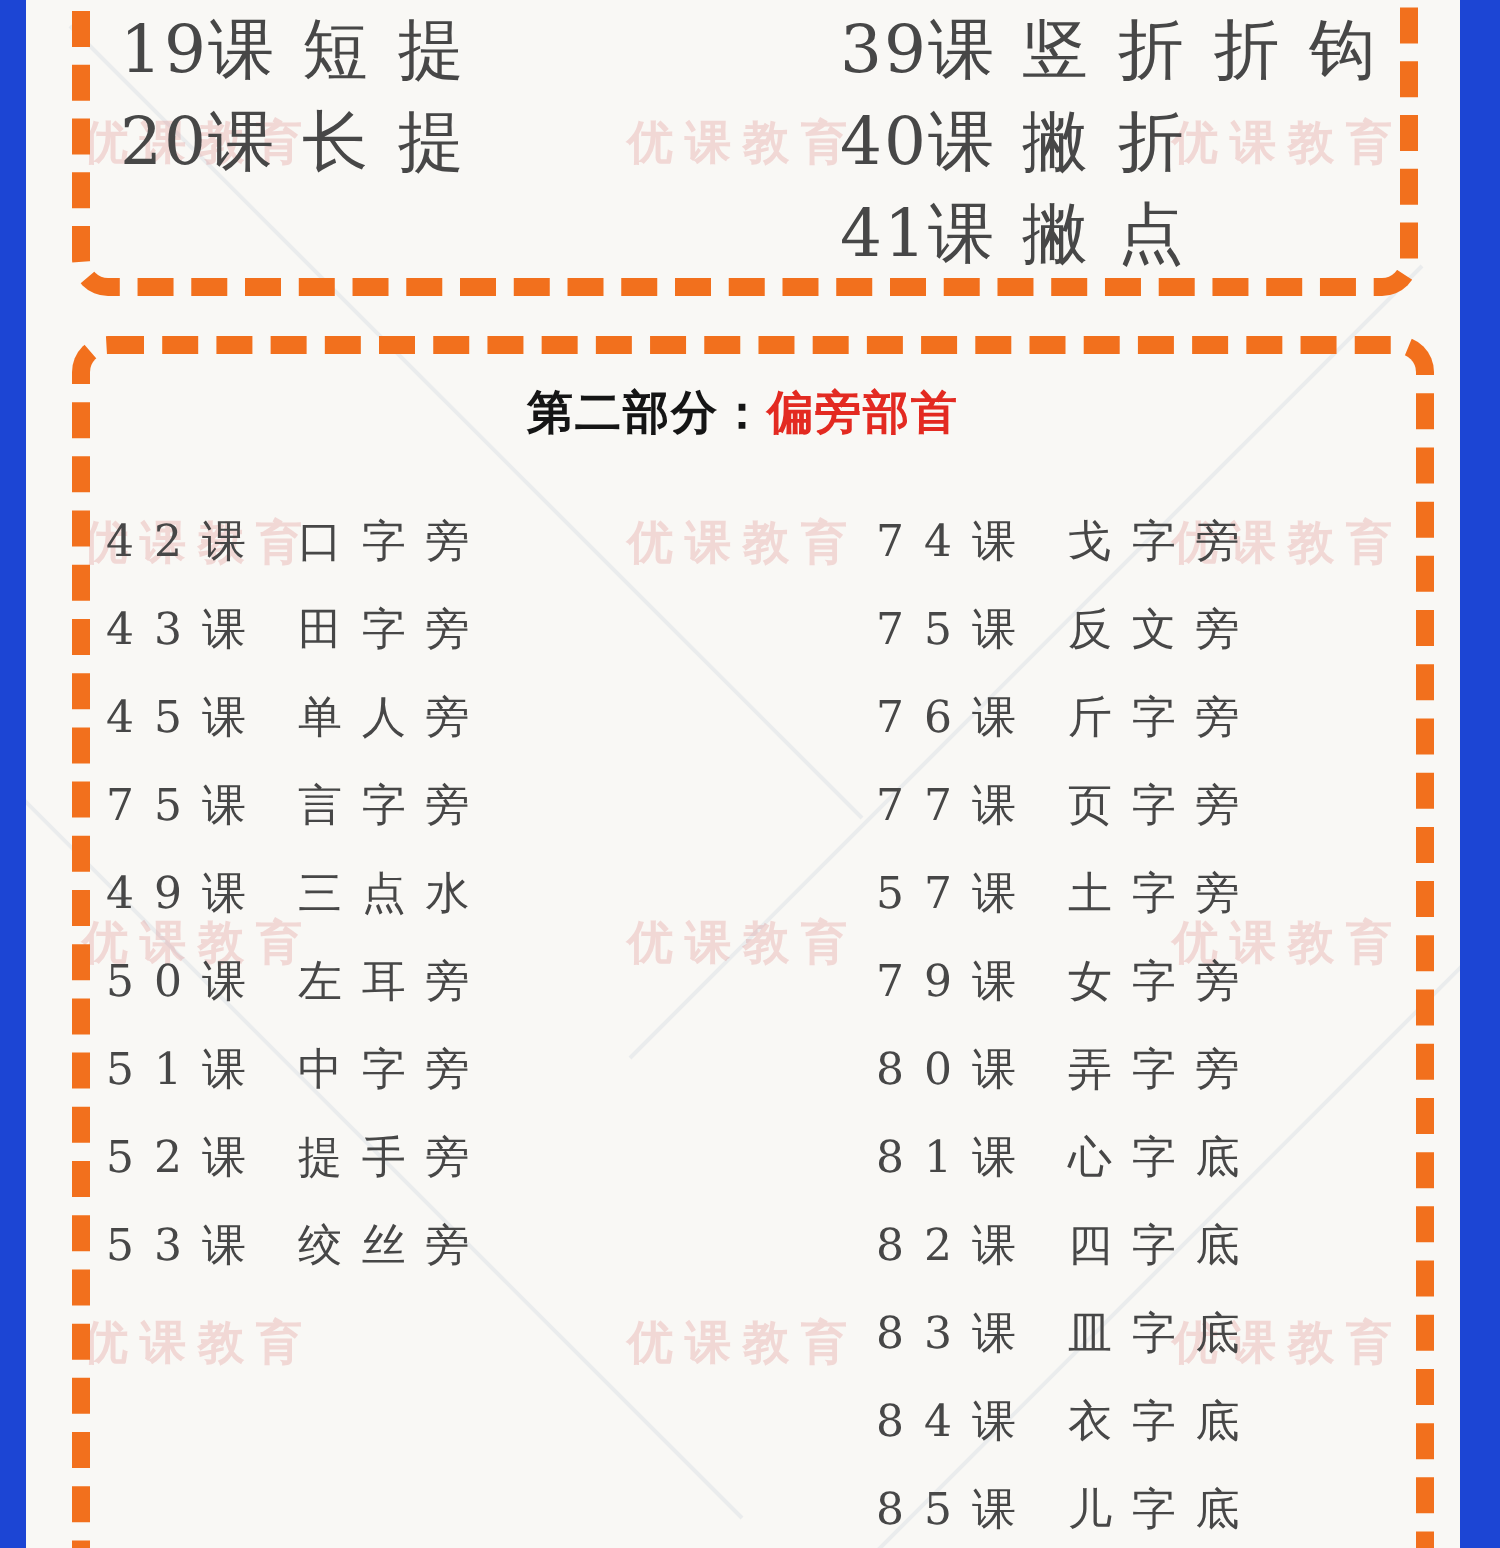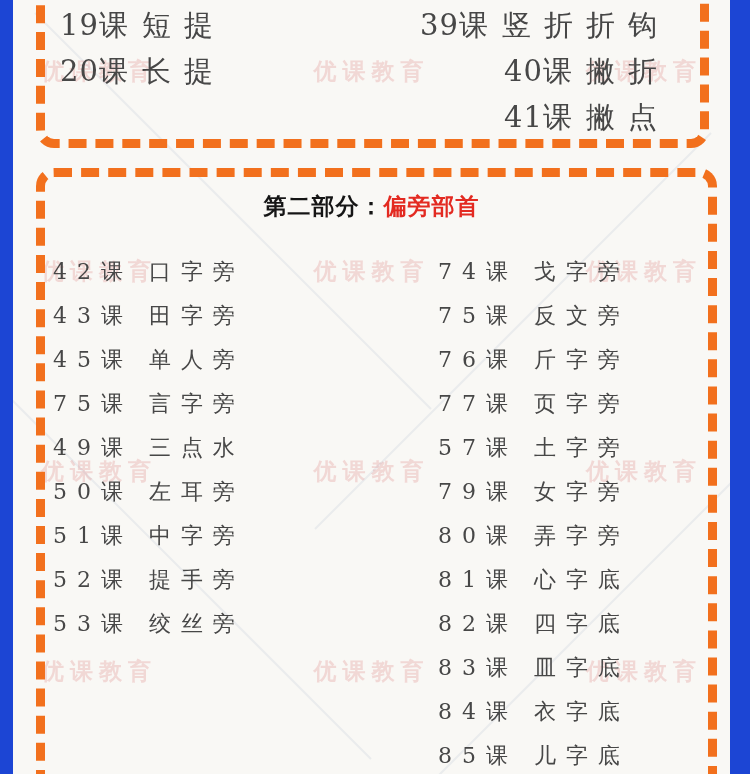--- a/index.html
+++ b/index.html
@@ -51,30 +51,30 @@
   #box1 { left: 23px; top: -54px; width: 673px; height: 202px; }
   #box2 { left: 23px; top: 168px; width: 681px; height: 662px; }
 
   .lesson-list {
     position: absolute;
     list-style: none;
     margin: 0; padding: 0;
     color: #474747;
   }
   .lesson-list li { white-space: nowrap; }
-  .s1 li { line-height: 46px; font-size: 29px; }
+  .s1 li { line-height: 46px; font-size: 33px; }
   .s2 li { line-height: 44px; font-size: 22px; }
   .s1 .num { letter-spacing: 1px; }
   .s2 .num { letter-spacing: 10px; }
   .name { letter-spacing: 0.45em; }
   .s1 .name { margin-left: 14px; }
   .s2 .name { margin-left: 26px; }
 
   #s1-left  { left: 47px;  top: 2px; }
-  #s1-right { left: 407px; top: 2px; text-align: right; }
+  #s1-right { left: 407px; top: 2px; }
   #s2-left  { left: 40px;  top: 250px; }
   #s2-right { left: 425px; top: 250px; }
 
   .title {
     position: absolute;
     top: 191px; left: 0;
     width: 100%;
     text-align: center;
     font-family: "DejaVu Sans", sans-serif;
     font-weight: bold;

